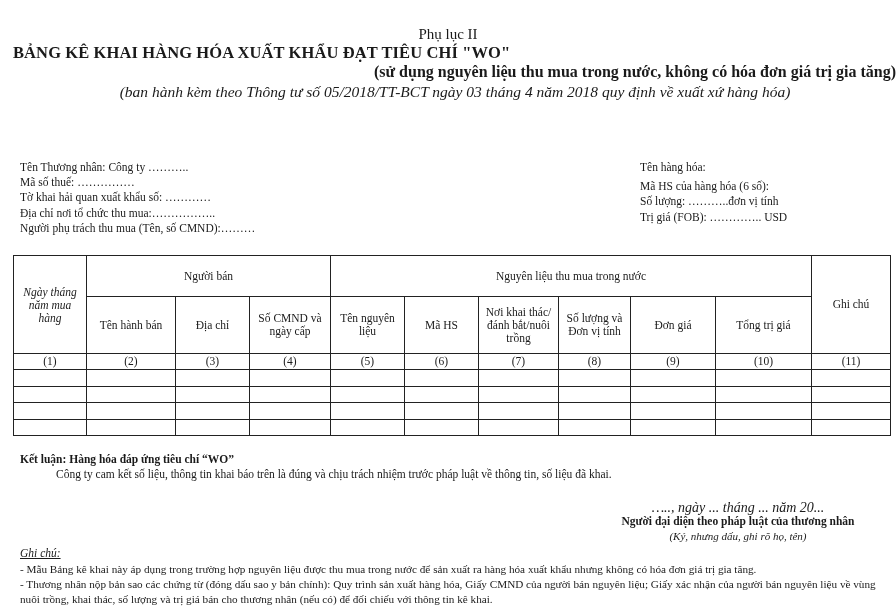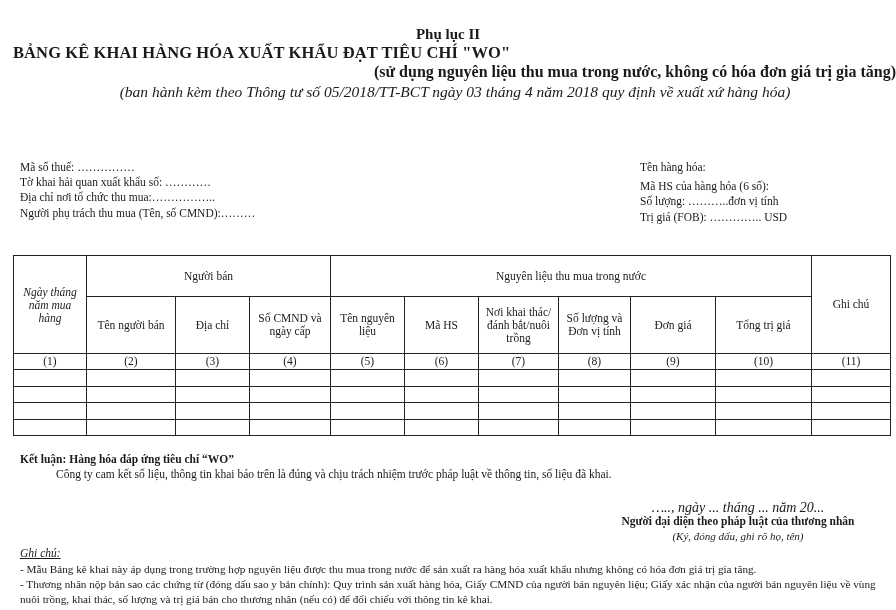--- a/index.html
+++ b/index.html
@@ -12,21 +12,21 @@
       height: 610px;
       position: relative;
       overflow: hidden;
       font-family: "Liberation Serif", "DejaVu Serif", serif;
       color: #1a1a1a;
     }
     .abs { position: absolute; }
 
     .title-appendix {
       left: 0; width: 896px; top: 26px;
-      font-size: 15px; font-weight: bold; text-align: center;
+      font-size: 15px; font-weight: normal; text-align: center;
     }
     .title-main {
       left: 0; width: 896px; top: 43px;
       font-size: 16.5px; font-weight: bold; letter-spacing: 0.1px; margin-left: 13px;
     }
     .title-sub {
       left: 0; width: 896px; top: 63px;
       font-size: 16px; font-weight: bold; text-align: right;
     }
     .title-ref {
@@ -101,20 +101,21 @@
   </style>
 </head>
 <body>
 
 <div class="abs title-appendix">Phụ lục II</div>
 <div class="abs title-main">BẢNG KÊ KHAI HÀNG HÓA XUẤT KHẨU ĐẠT TIÊU CHÍ "WO"</div>
 <div class="abs title-sub">(sử dụng nguyên liệu thu mua trong nước, không có hóa đơn giá trị gia tăng)</div>
 <div class="abs title-ref">(ban hành kèm theo Thông tư số 05/2018/TT-BCT ngày 03 tháng 4 năm 2018 quy định về xuất xứ hàng hóa)</div>
 
 <div class="abs info-left">
+  <div>Tên Thương nhân: Công ty ………..</div>
   <div>Mã số thuế: ……………</div>
   <div>Tờ khai hải quan xuất khẩu số: …………</div>
   <div>Địa chỉ nơi tổ chức thu mua:……………..</div>
   <div>Người phụ trách thu mua (Tên, số CMND):………</div>
 </div>
 
 <div class="abs info-right">
   <div>Tên hàng hóa:</div>
   <div>Mã HS của hàng hóa (6 số):</div>
   <div>Số lượng: ………..đơn vị tính</div>
@@ -136,21 +137,21 @@
     <col style="width:79px">
   </colgroup>
   <tbody>
       <tr class="h1">
     <th rowspan="2" class="ngay">Ngày tháng năm mua hàng</th>
     <th colspan="3">Người bán</th>
     <th colspan="6">Nguyên liệu thu mua trong nước</th>
     <th rowspan="2" class="ghichu">Ghi chú</th>
   </tr>
   <tr class="h2">
-    <th>Tên người bán</th>
+    <th>Tên hành bán</th>
     <th>Địa chỉ</th>
     <th>Số CMND và ngày cấp</th>
     <th>Tên nguyên liệu</th>
     <th>Mã HS</th>
     <th>Nơi khai thác/đánh bắt/nuôi trồng</th>
     <th>Số lượng và Đơn vị tính</th>
     <th>Đơn giá</th>
     <th>Tổng trị giá</th>
   </tr>
   <tr class="num">
@@ -219,19 +220,19 @@
     <td></td>
   </tr>
 </tbody>
   </table>
 
 <div class="abs conclusion-title">Kết luận: Hàng hóa đáp ứng tiêu chí “WO”</div>
 <div class="abs conclusion-body">Công ty cam kết số liệu, thông tin khai báo trên là đúng và chịu trách nhiệm trước pháp luật về thông tin, số liệu đã khai.</div>
 
 <div class="abs sign-date">….., ngày ... tháng ... năm 20...</div>
 <div class="abs sign-title">Người đại diện theo pháp luật của thương nhân</div>
-<div class="abs sign-note">(Ký, đóng dấu, ghi rõ họ, tên)</div>
+<div class="abs sign-note">(Ký, nhưng dấu, ghi rõ họ, tên)</div>
 
 <div class="abs notes-label">Ghi chú:</div>
 <div class="abs notes">
   <div>- Mẫu Bảng kê khai này áp dụng trong trường hợp nguyên liệu được thu mua trong nước để sản xuất ra hàng hóa xuất khẩu nhưng không có hóa đơn giá trị gia tăng.</div>
   <div>- Thương nhân nộp bản sao các chứng từ (đóng dấu sao y bản chính): Quy trình sản xuất hàng hóa, Giấy CMND của người bán nguyên liệu; Giấy xác nhận của người bán nguyên liệu về vùng nuôi trồng, khai thác, số lượng và trị giá bán cho thương nhân (nếu có) để đối chiếu với thông tin kê khai.</div>
 </div>
 
 </body></html>

